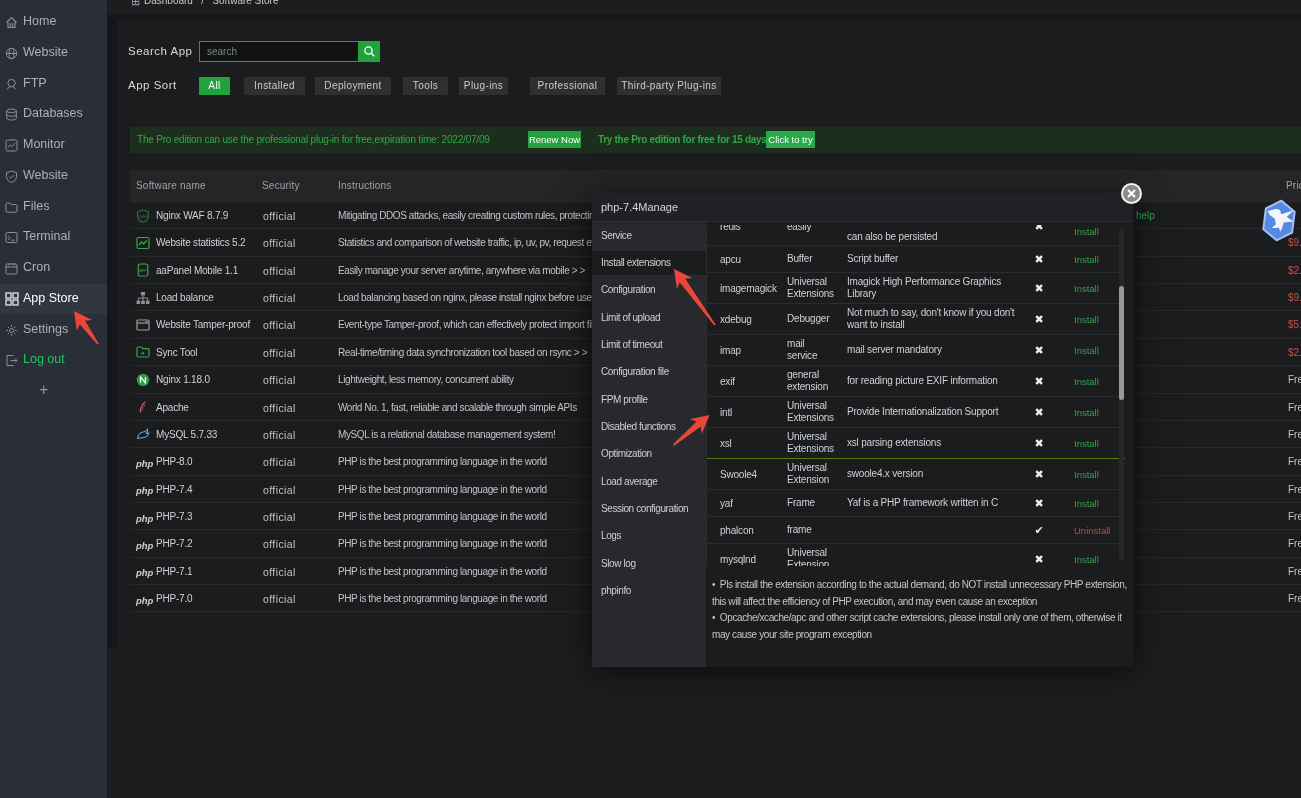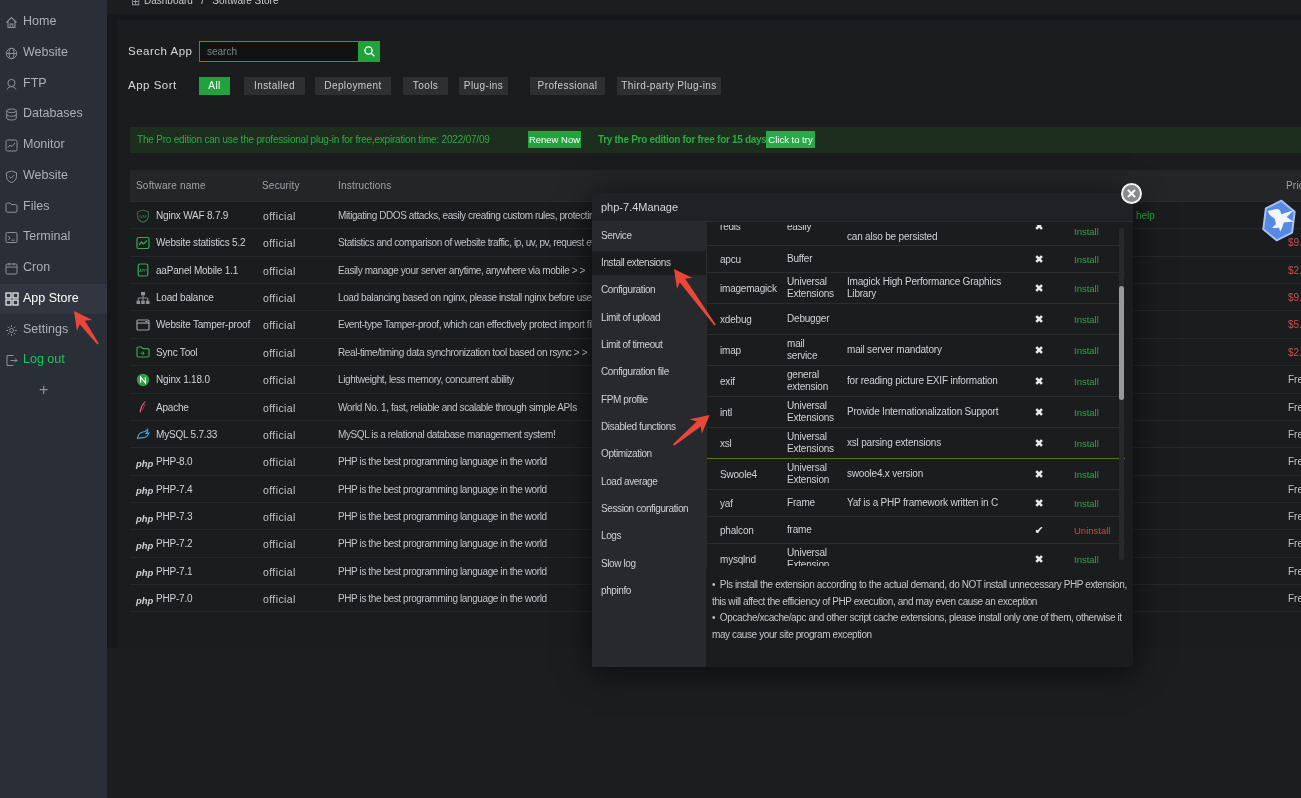--- a/index.html
+++ b/index.html
@@ -205,20 +205,25 @@
 <div class="abs" style="left:322px;top:8px;width:22px;text-align:center;font-size:11px;color:#e8eaec">✖</div>
 <div class="abs txt" style="left:368px;top:13.5px;font-size:9.5px;letter-spacing:0;color:#2ea44a">Install</div>
 </div>
 <div class="abs" style="left:0;top:21.0px;width:419px;height:26.0px;border-bottom:1px solid #2b2c2e;font-size:10px;letter-spacing:-.2px;color:#ced2d6">
 <div class="abs" style="left:14px;top:0;width:66px;height:26.0px;display:flex;align-items:center">apcu</div>
 <div class="abs" style="left:81px;top:0;width:60px;height:26.0px;display:flex;align-items:center;line-height:12.5px">
         <div>
           <div style="white-space:nowrap">Buffer</div>
         </div>
       </div>
+<div class="abs" style="left:141px;top:0;width:195px;height:26.0px;display:flex;align-items:center;line-height:12.5px">
+        <div>
+          <div style="white-space:nowrap">Script buffer</div>
+        </div>
+      </div>
 <div class="abs" style="left:322px;top:0;width:22px;height:26.0px;display:flex;align-items:center;justify-content:center;font-size:11px;letter-spacing:0;color:#e8eaec">✖</div>
 <div class="abs" style="left:368px;top:0;width:60px;height:26.0px;display:flex;align-items:center;font-size:9.5px;letter-spacing:0;color:#2ea44a">Install</div>
 </div>
 <div class="abs" style="left:0;top:48.0px;width:419px;height:30.0px;border-bottom:1px solid #2b2c2e;font-size:10px;letter-spacing:-.2px;color:#ced2d6">
 <div class="abs" style="left:14px;top:0;width:66px;height:30.0px;display:flex;align-items:center">imagemagick</div>
 <div class="abs" style="left:81px;top:0;width:60px;height:30.0px;display:flex;align-items:center;line-height:12.5px">
         <div>
           <div style="white-space:nowrap">Universal</div>
           <div style="white-space:nowrap">Extensions</div>
         </div>
@@ -230,20 +235,26 @@
         </div>
       </div>
 <div class="abs" style="left:322px;top:0;width:22px;height:30.0px;display:flex;align-items:center;justify-content:center;font-size:11px;letter-spacing:0;color:#e8eaec">✖</div>
 <div class="abs" style="left:368px;top:0;width:60px;height:30.0px;display:flex;align-items:center;font-size:9.5px;letter-spacing:0;color:#2ea44a">Install</div>
 </div>
 <div class="abs" style="left:0;top:79.0px;width:419px;height:30.0px;border-bottom:1px solid #2b2c2e;font-size:10px;letter-spacing:-.2px;color:#ced2d6">
 <div class="abs" style="left:14px;top:0;width:66px;height:30.0px;display:flex;align-items:center">xdebug</div>
 <div class="abs" style="left:81px;top:0;width:60px;height:30.0px;display:flex;align-items:center;line-height:12.5px">
         <div>
           <div style="white-space:nowrap">Debugger</div>
+        </div>
+      </div>
+<div class="abs" style="left:141px;top:0;width:195px;height:30.0px;display:flex;align-items:center;line-height:12.5px">
+        <div>
+          <div style="white-space:nowrap">Not much to say, don't know if you don't</div>
+          <div style="white-space:nowrap">want to install</div>
         </div>
       </div>
 <div class="abs" style="left:322px;top:0;width:22px;height:30.0px;display:flex;align-items:center;justify-content:center;font-size:11px;letter-spacing:0;color:#e8eaec">✖</div>
 <div class="abs" style="left:368px;top:0;width:60px;height:30.0px;display:flex;align-items:center;font-size:9.5px;letter-spacing:0;color:#2ea44a">Install</div>
 </div>
 <div class="abs" style="left:0;top:110.0px;width:419px;height:30.0px;border-bottom:1px solid #2b2c2e;font-size:10px;letter-spacing:-.2px;color:#ced2d6">
 <div class="abs" style="left:14px;top:0;width:66px;height:30.0px;display:flex;align-items:center">imap</div>
 <div class="abs" style="left:81px;top:0;width:60px;height:30.0px;display:flex;align-items:center;line-height:12.5px">
         <div>
           <div style="white-space:nowrap">mail</div>

